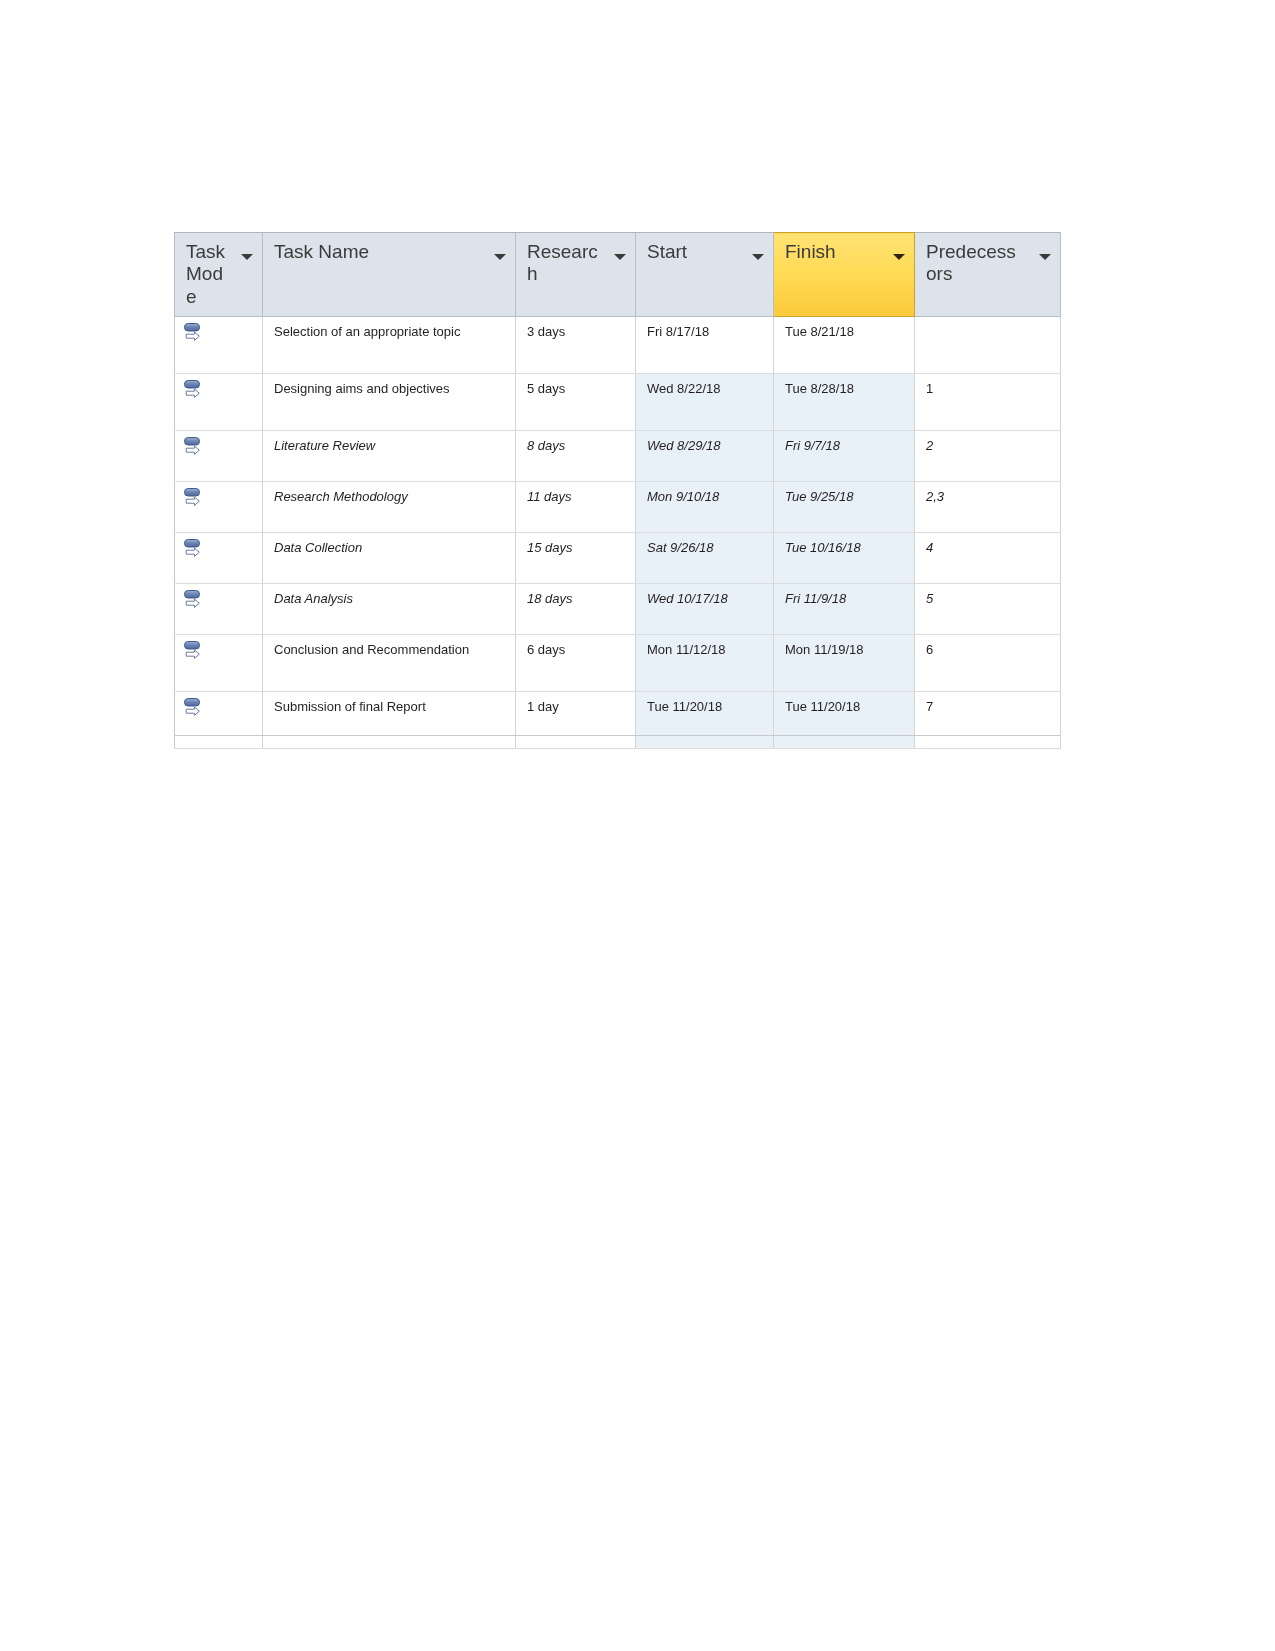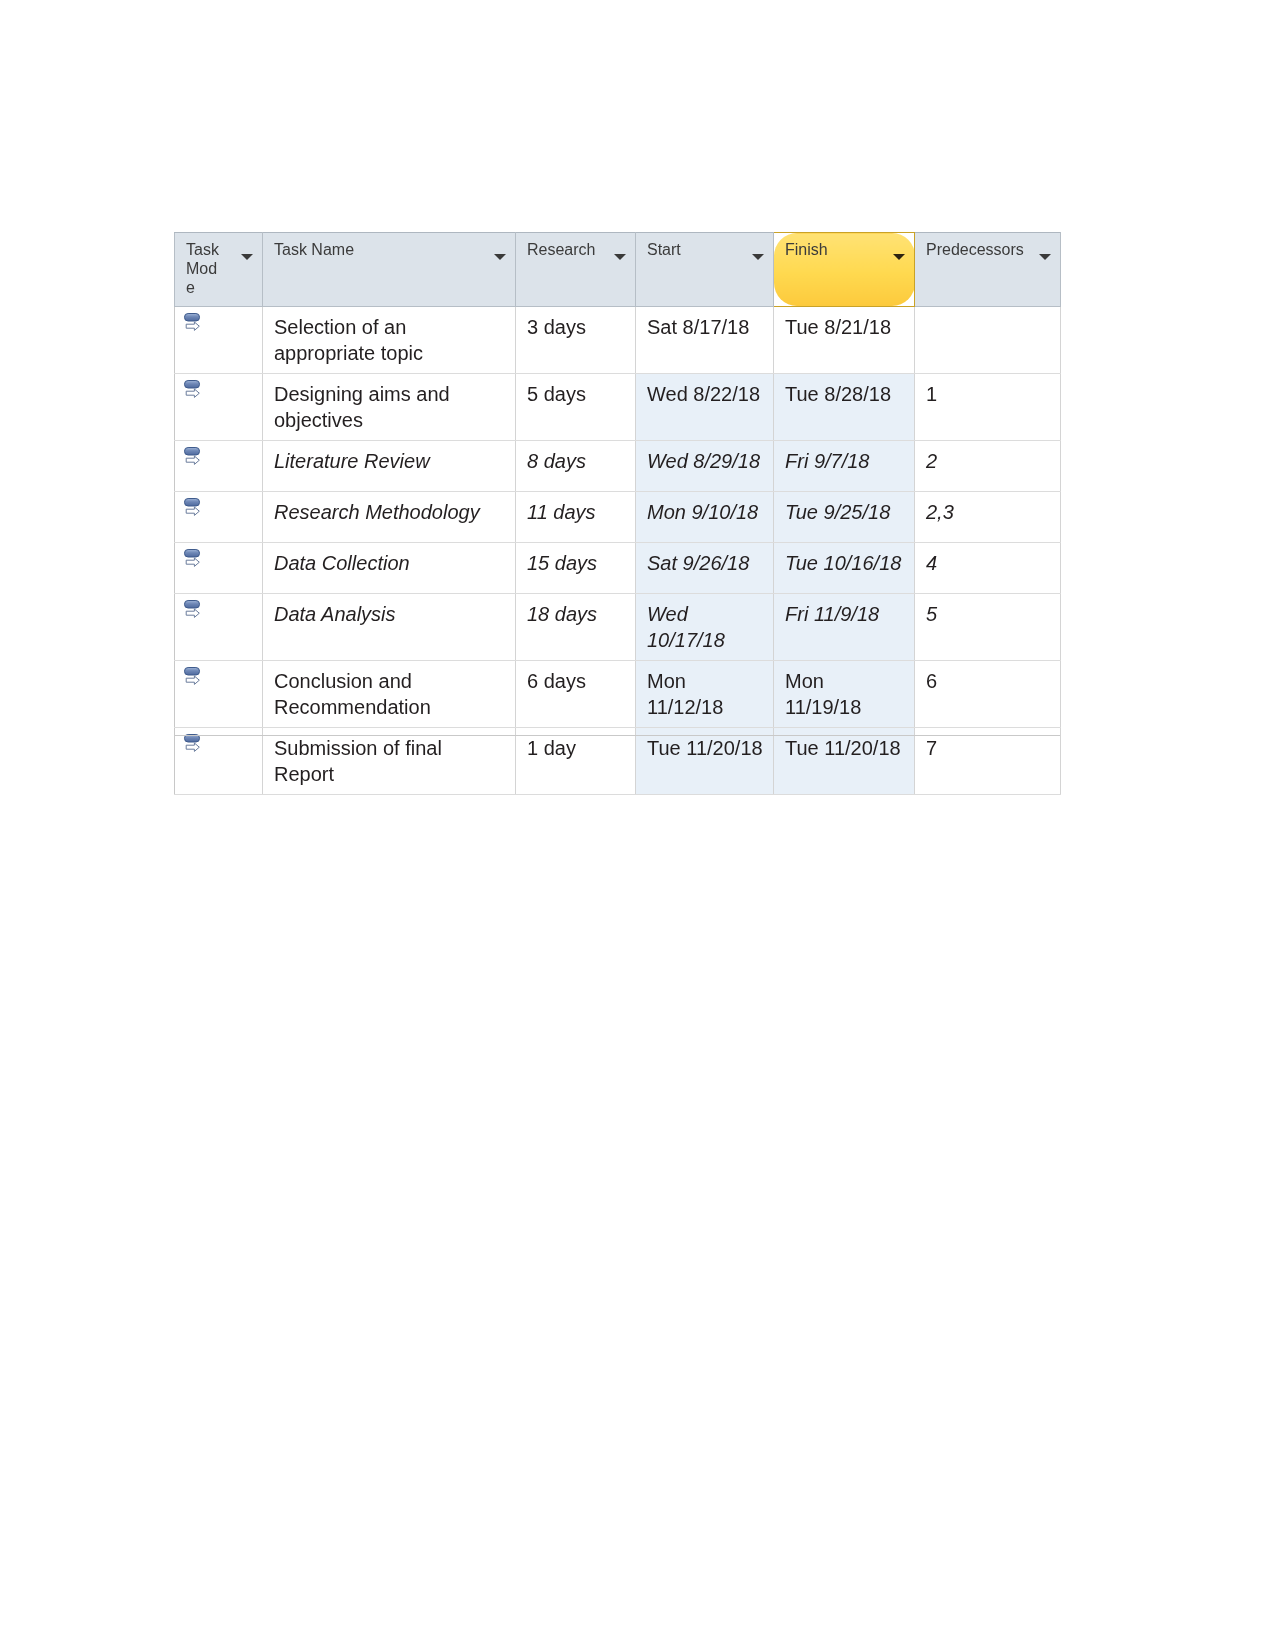--- a/index.html
+++ b/index.html
@@ -46,31 +46,30 @@
   
   thead th {
     background: #dce3ea;
     border: 1px solid #b6bec6;
     border-top-color: #aeb7c0;
     padding: 8px 10px 8px 11px;
     height: 48px;
     vertical-align: top;
     text-align: left;
     font-weight: normal;
-    font-size: 16px;
+    font-size: 19px;
     color: #3b3b3b;
     position: relative;
     line-height: 1.18;
     box-sizing: border-box;
   }
   thead th.sel {
     background: linear-gradient(to bottom, #ffe274 0%, #ffd94f 55%, #fcc93c 100%);
     border-color: #c9a227;
     color: #3b3b3b;
-    border-radius: 23px;
   }
   thead th .hdr-label {
     display: block;
     padding-right: 26px;
     white-space: normal;
     word-break: break-word;
   }
   .filter-arrow {
     position: absolute;
     right: 9px;
@@ -84,21 +83,21 @@
 
   
   tbody td {
     border-left: 1px solid #d4d4d4;
     border-right: 1px solid #d4d4d4;
     border-bottom: 1px solid #dcdcdc;
     padding: 7px 10px 7px 11px;
     vertical-align: top;
     background: #ffffff;
     line-height: 1.30;
-    font-size: 20px;
+    font-size: 13px;
     box-sizing: border-box;
   }
   tbody tr.tall td { height: 57px; }
   tbody tr.short td { height: 51px; font-style: italic; }
 
   tbody td.cell-mode {
     padding: 4px 0 0 8px;
     border-left: 1px solid #c8c8c8;
   }
   tbody td.cell-pred  { border-right: 1px solid #d4d4d4; }
@@ -177,21 +176,21 @@
                     <stop offset="0%" stop-color="#9fb4d8"></stop>
                     <stop offset="45%" stop-color="#6d86b5"></stop>
                     <stop offset="100%" stop-color="#4f6a9e"></stop>
                   </linearGradient>
                 </defs>
                 <rect x="1.5" y="2.5" width="15" height="7.5" rx="3.6" ry="3.6" fill="url(#pillg)" stroke="#3f5b8c" stroke-width="1"></rect>
                 <path d="M3.2 13.2 H11.4 V11.0 L16.3 15.2 L11.4 19.4 V17.2 H3.2 Z" fill="#ffffff" stroke="#6a7c9c" stroke-width="1" stroke-linejoin="miter"></path>
               </svg></span></td>
           <td>Selection of an appropriate topic</td>
           <td>3 days</td>
-          <td>Sat 8/17/18</td>
+          <td>Fri 8/17/18</td>
           <td>Tue 8/21/18</td>
           <td class="cell-pred"></td>
         </tr>
         <tr class="tall">
           <td class="cell-mode"><span><svg class="taskmode-icon" viewBox="0 0 26 26" xmlns="http://www.w3.org/2000/svg">
                 <defs>
                   <linearGradient id="pillg" x1="0" y1="0" x2="0" y2="1">
                     <stop offset="0%" stop-color="#9fb4d8"></stop>
                     <stop offset="45%" stop-color="#6d86b5"></stop>
                     <stop offset="100%" stop-color="#4f6a9e"></stop>

